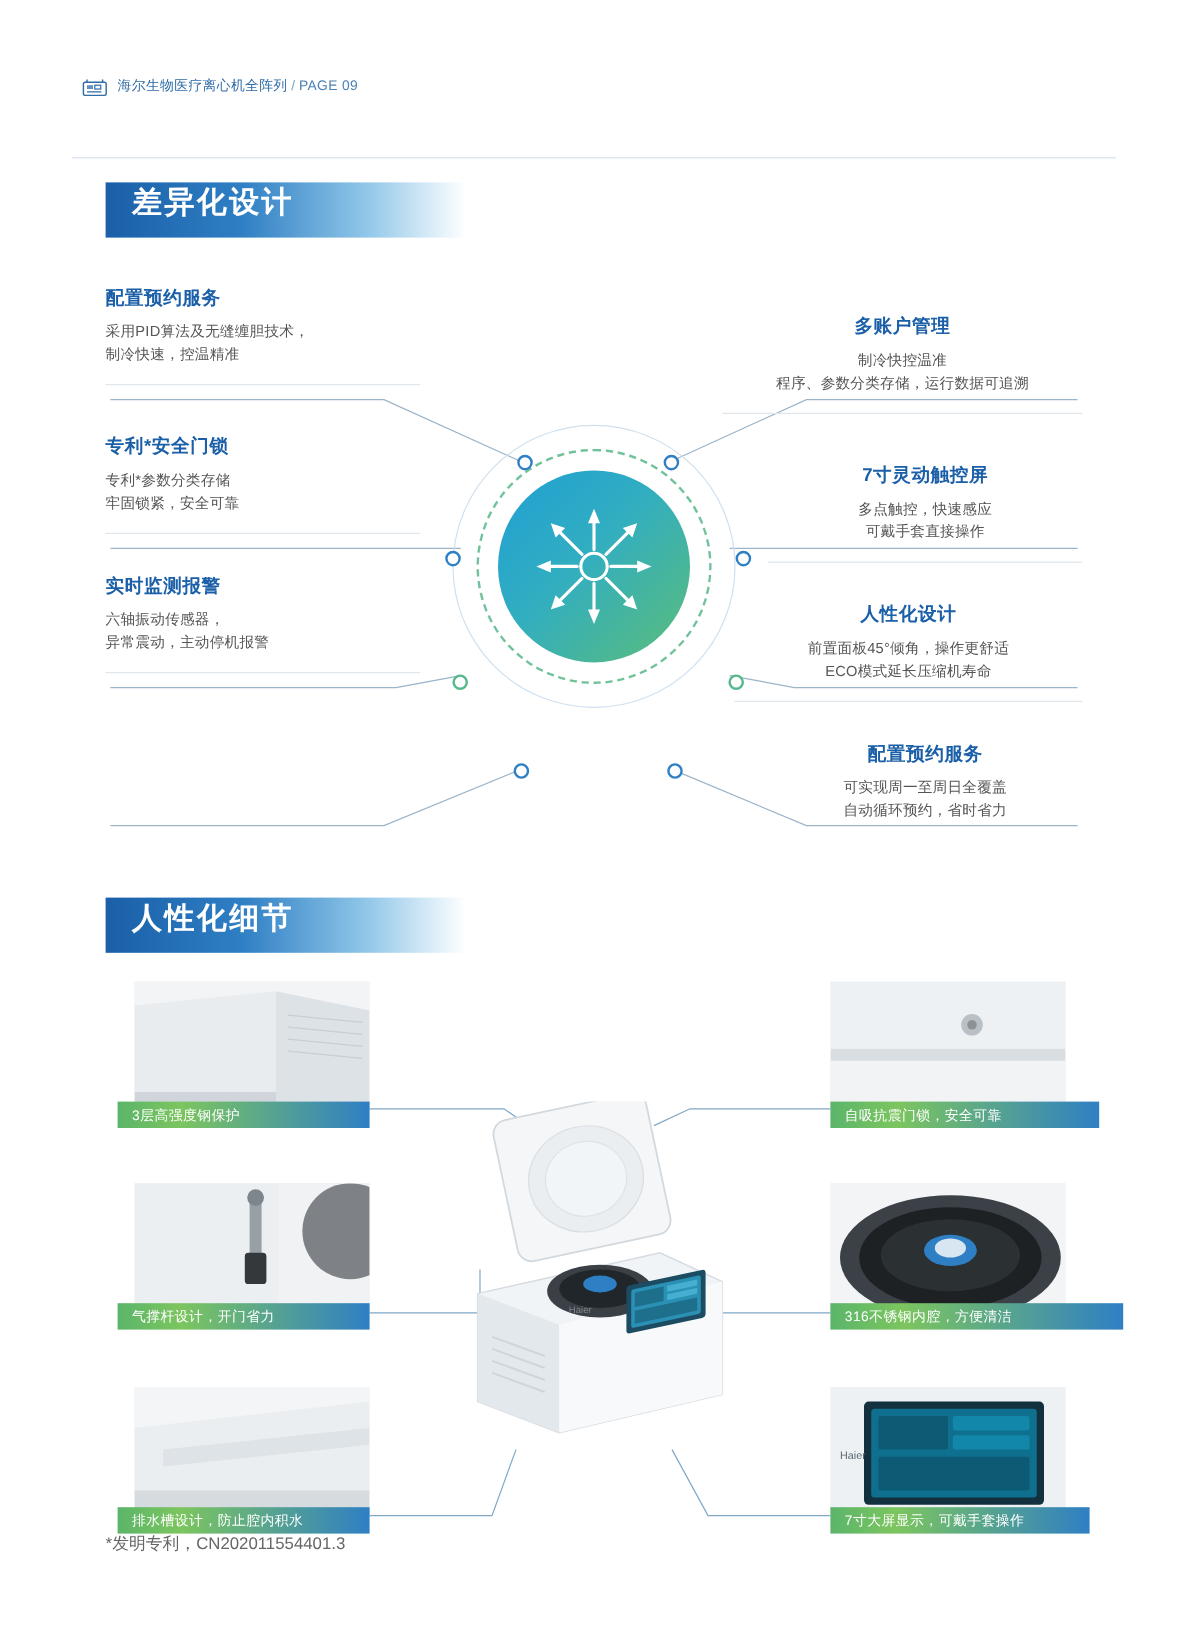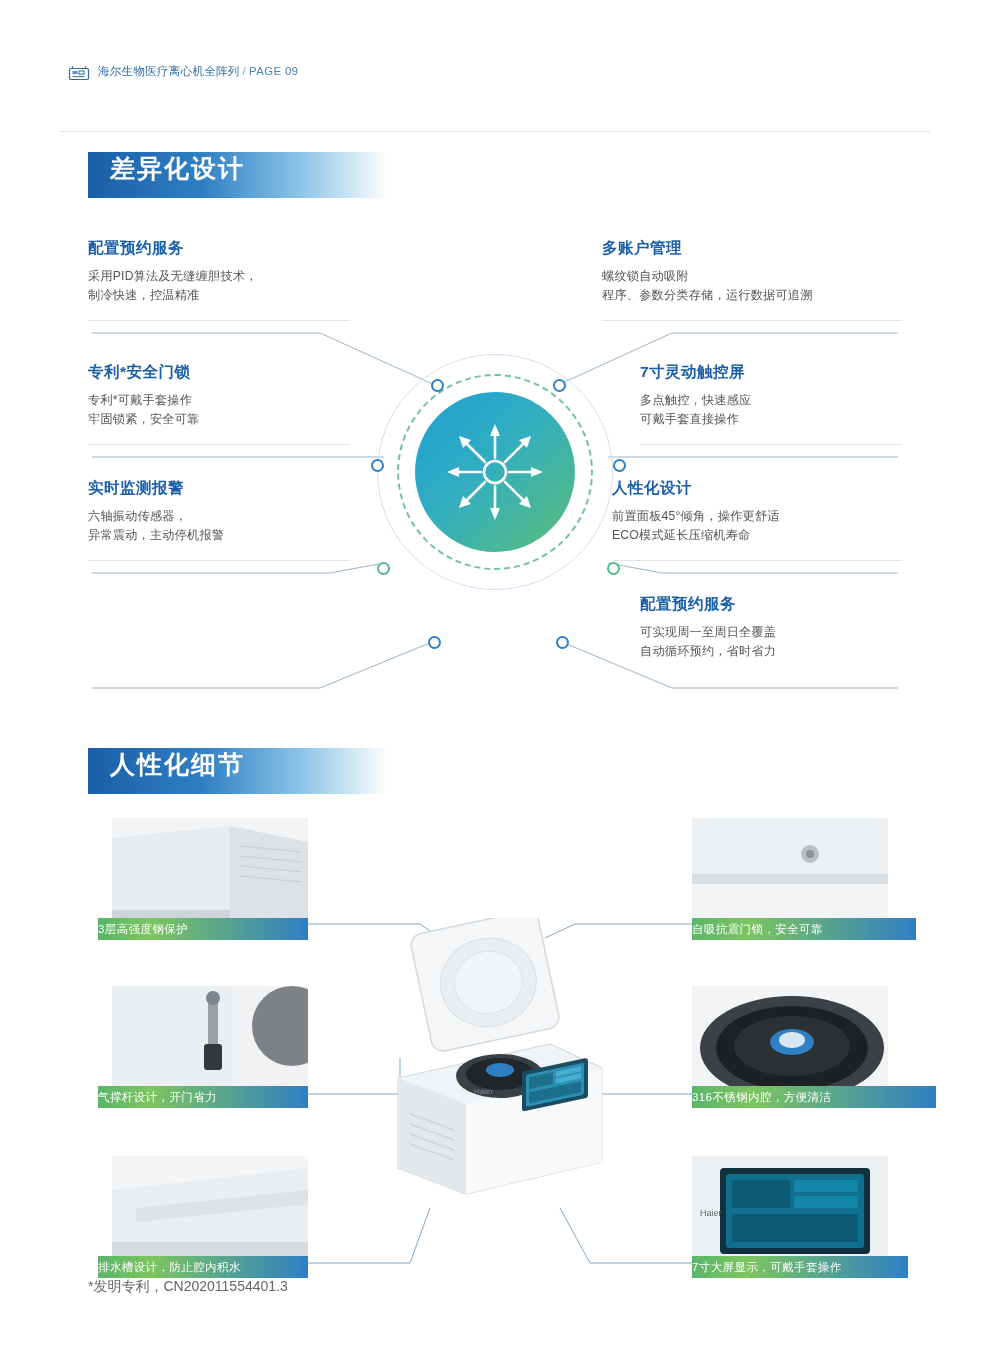--- a/index.html
+++ b/index.html
@@ -81,21 +81,21 @@
     margin-bottom: 8px;
     letter-spacing: .5px;
   }
   .feature .f-line {
     font-size: 12.2px;
     color: #555;
     line-height: 19px;
     letter-spacing: .2px;
   }
   .feature.left { left: 88px; text-align: left; }
-  .feature.right { right: 88px; text-align: left; }
+  .feature.right { right: 88px; text-align: center; margin-top: 24px; }
 
   .feature .rule {
     position: absolute;
     left: 0; right: 0;
     bottom: -16px;
     height: 1px;
     background: #dfe6ec;
   }
 
   
@@ -142,20 +142,21 @@
   .photo {
     position: absolute;
     overflow: hidden;
     background: #eef1f3;
   }
   .caption {
     position: absolute;
     height: 22px;
     display: flex;
     align-items: center;
+    padding-left: 12px;
     font-size: 11.5px;
     color: #fff;
     letter-spacing: .4px;
     background: linear-gradient(90deg, #5bb56a 0%, #7cc55f 25%, #2f7fc4 100%);
   }
 
   .connectors2 { position:absolute; top:0; left:0; width:990px; height:500px; }
 
   .footnote {
     position: absolute;
@@ -254,36 +255,36 @@
 
   <div class="feature left" style="top:10px;">
     <div class="f-title">配置预约服务</div>
     <div class="f-line">采用PID算法及无缝缠胆技术，</div>
     <div class="f-line">制冷快速，控温精准</div>
     <div class="rule"></div>
   </div>
 
   <div class="feature left" style="top:134px;">
     <div class="f-title">专利*安全门锁</div>
-    <div class="f-line">专利*可戴手套操作</div>
+    <div class="f-line">专利*参数分类存储</div>
     <div class="f-line">牢固锁紧，安全可靠</div>
     <div class="rule"></div>
   </div>
 
   <div class="feature left" style="top:250px;">
     <div class="f-title">实时监测报警</div>
     <div class="f-line">六轴振动传感器，</div>
     <div class="f-line">异常震动，主动停机报警</div>
     <div class="rule"></div>
   </div>
 
 
   <div class="feature right" style="top:10px; width:300px;">
     <div class="f-title">多账户管理</div>
-    <div class="f-line">螺纹锁自动吸附</div>
+    <div class="f-line">制冷快控温准</div>
     <div class="f-line">程序、参数分类存储，运行数据可追溯</div>
     <div class="rule"></div>
   </div>
 
   <div class="feature right" style="top:134px;">
     <div class="f-title">7寸灵动触控屏</div>
     <div class="f-line">多点触控，快速感应</div>
     <div class="f-line">可戴手套直接操作</div>
     <div class="rule"></div>
   </div>

